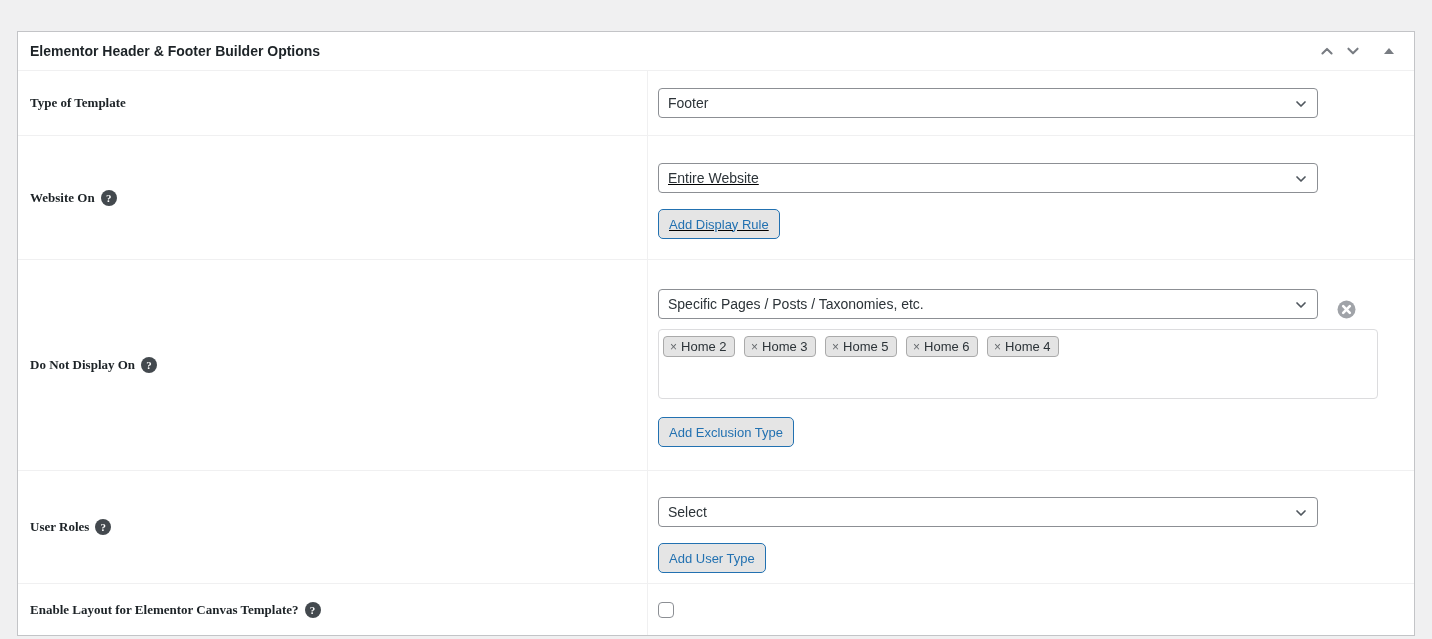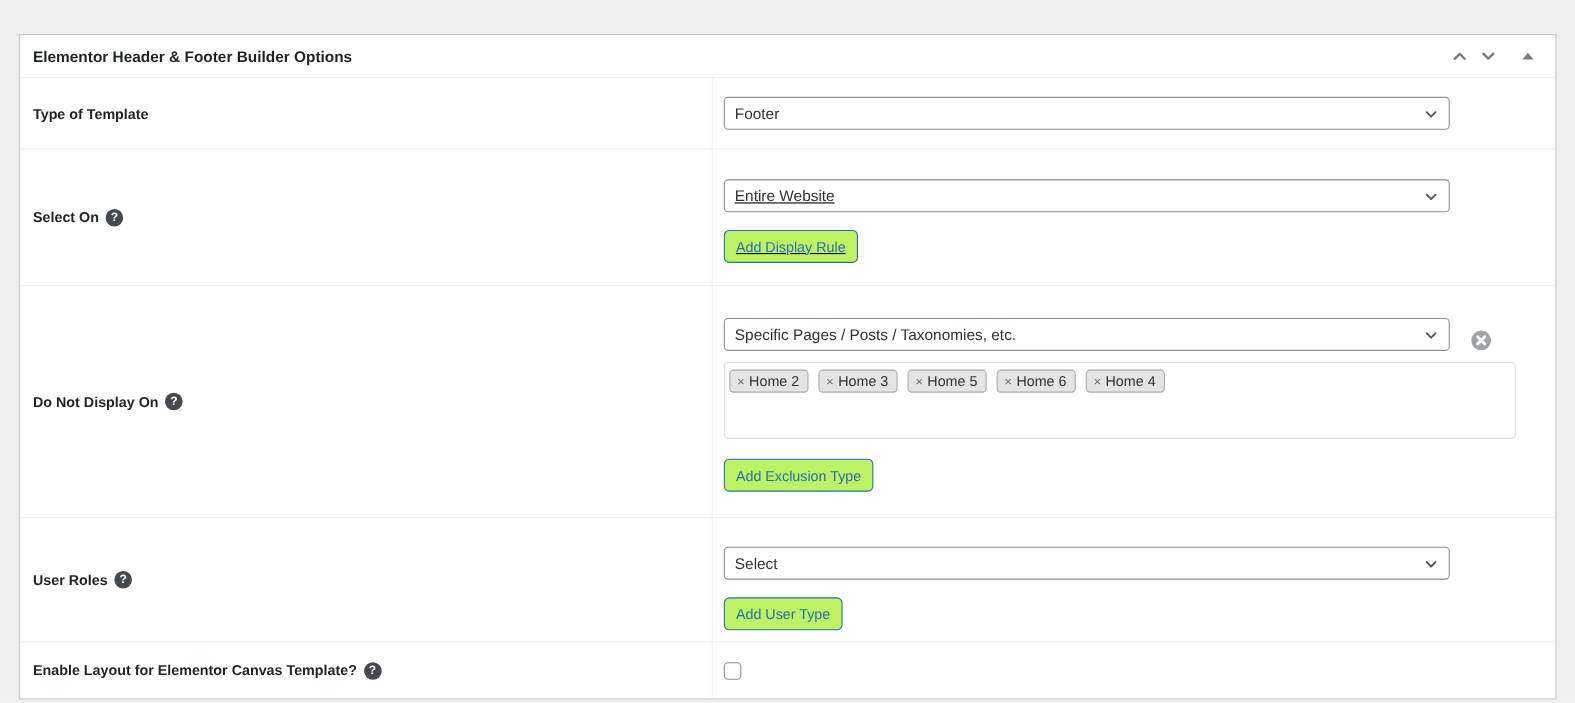--- a/index.html
+++ b/index.html
@@ -30,21 +30,21 @@
     background:none; border:none; padding:0; margin-left:10px; cursor:pointer;
   }
   .tri-up {
     width:0; height:0;
     border-left:5px solid transparent; border-right:5px solid transparent;
     border-bottom:6px solid #787c82;
   }
   .row { display:flex; border-top:1px solid #f0f0f1; }
   .label-col {
     flex:0 0 630px; width:630px; border-right:1px solid #f0f0f1;
-    display:flex; align-items:center; padding-left:12px;
+    display:flex; align-items:center; padding-left:12px;font-family:Liberation Serif, serif;
   }
   .field-label { font-size:13px; font-weight:bold; color:#1d2327; }
   .help-icon {
     width:16px; height:16px; border-radius:50%; background:#43494e; color:#ffffff;
     font-size:11px; font-weight:bold; line-height:16px; text-align:center;
     display:inline-block; margin-left:6px; cursor:pointer; flex:0 0 auto;
   }
   .field-col { flex:1; padding-left:10px; display:flex; flex-direction:column; align-items:flex-start; }
 
   .row-template  { height:65px; }
@@ -62,21 +62,21 @@
     position:relative; width:660px; height:30px;
     border:1px solid #8c8f94; border-radius:4px; background:#ffffff;
     display:flex; align-items:center;
     padding:0 32px 0 9px; font-size:14px; color:#2c3338; cursor:pointer;
   }
   .wp-select .chev { position:absolute; right:8px; top:7px; }
 
   .wp-btn {
     margin-top:16px;
     display:inline-flex; align-items:center; height:30px; padding:0 10px;
-    border:1px solid #2271b1; border-radius:5px; background:#bef264;
+    border:1px solid #2271b1; border-radius:5px; background:#e5e5e5;
     color:#2271b1; font-size:13px; cursor:pointer; white-space:nowrap;
   }
   .row-exclude .wp-btn { margin-top:18px; }
 
   .select-line { display:flex; align-items:flex-end; }
   .dismiss-btn { background:none; border:none; padding:0; margin-left:19px; cursor:pointer; display:flex; }
 
   .tagbox {
     margin-top:10px; width:720px; height:70px;
     border:1px solid #dcdcde; border-radius:4px; background:#ffffff;
@@ -135,21 +135,21 @@
           <svg width="16" height="16" viewBox="0 0 16 16">
               <polyline points="4,6 8,10 12,6" fill="none" stroke="#50575e" stroke-width="1.7" stroke-linecap="round" stroke-linejoin="round"></polyline>
             </svg>
         </span>
       </div>
     </div>
   </div>
 
   <div class="row row-display">
     <div class="label-col">
-      <span class="field-label">Select On</span>
+      <span class="field-label">Website On</span>
       <span class="help-icon">?</span>
     </div>
     <div class="field-col">
       <div class="wp-select">
         <span>Entire Website</span>
         <span class="chev">
           <svg width="16" height="16" viewBox="0 0 16 16">
               <polyline points="4,6 8,10 12,6" fill="none" stroke="#50575e" stroke-width="1.7" stroke-linecap="round" stroke-linejoin="round"></polyline>
             </svg>
         </span>

